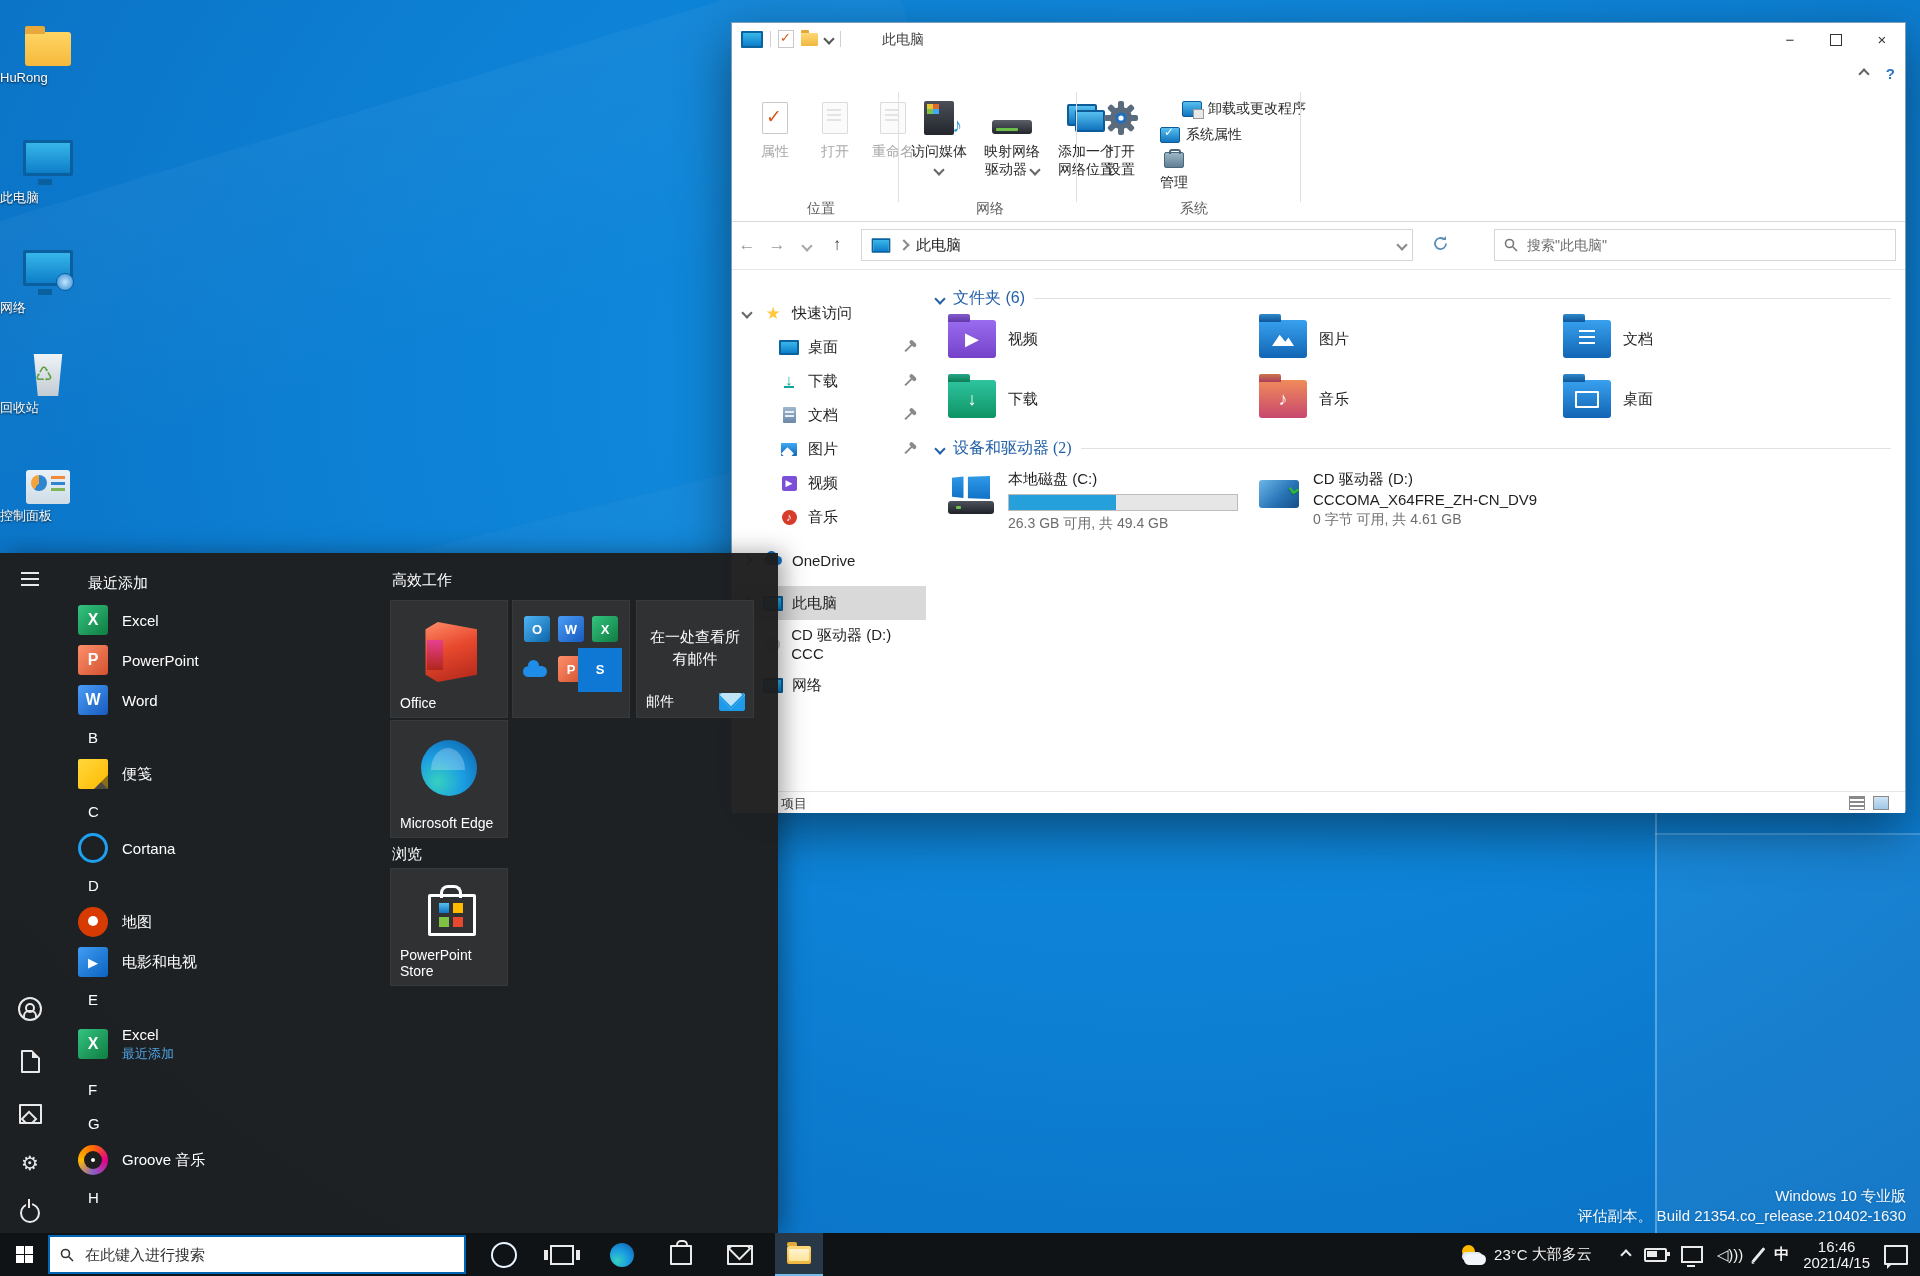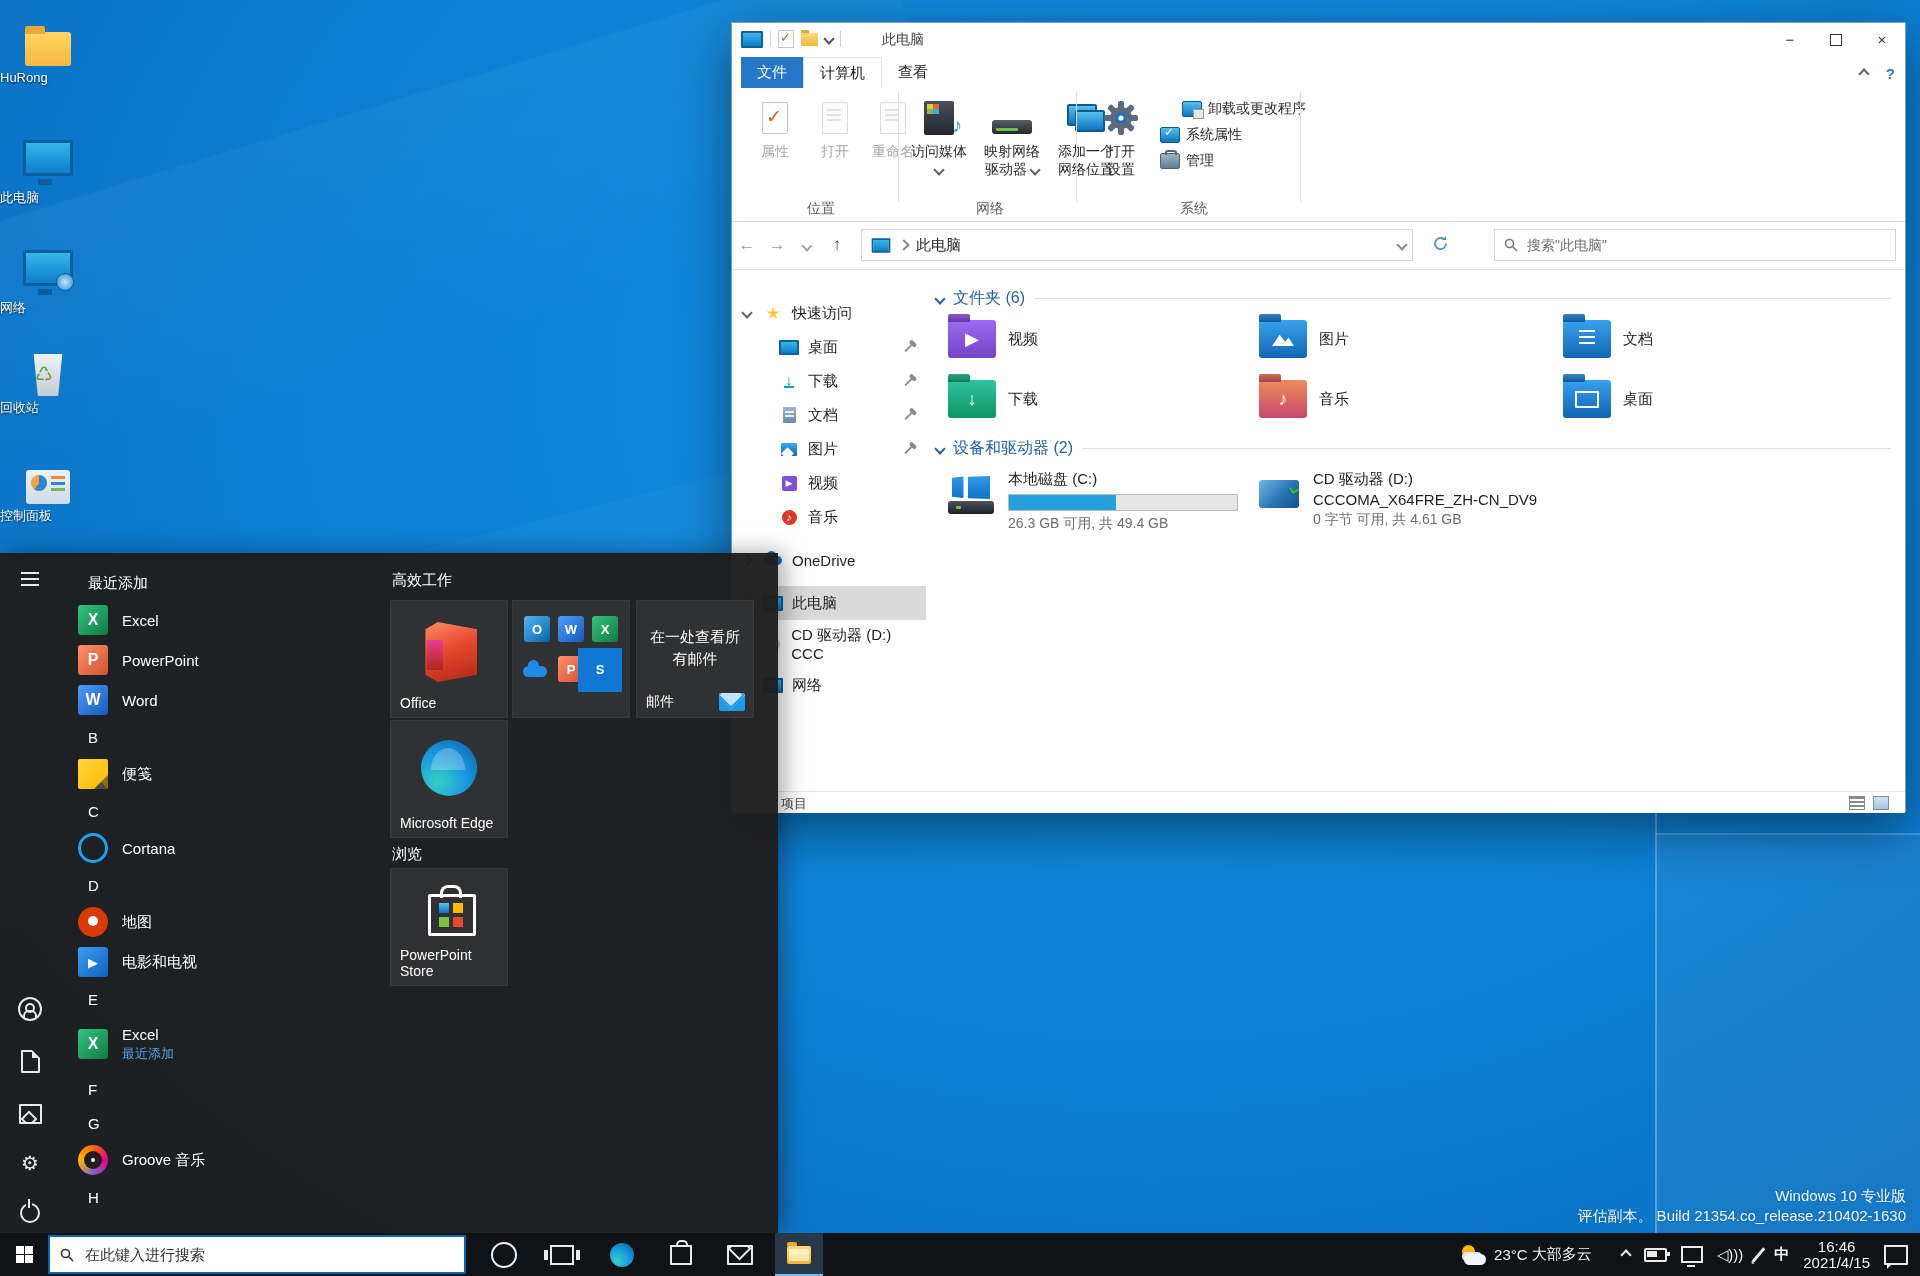--- a/index.html
+++ b/index.html
@@ -342,25 +342,20 @@
     <div class="abs win-title">此电脑</div>
     <div class="abs capbtns">
       <div class="capbtn">−</div>
       <div class="capbtn">
           <span class="sq"></span>
         </div>
       <div class="capbtn">×</div>
     </div>
   </div>
 
-  <div class="abs tabs">
-    <div class="tab file">文件</div>
-    <div class="tab active">计算机</div>
-    <div class="tab">查看</div>
-  </div>
   <div class="ribbon-mini">
     <span class="chev up"></span>
     <span class="help-q">?</span>
   </div>
 
   <div class="abs ribbon">
 
     <div class="rbtn disabled" style="left:12px;">
       <div class="art">
           <div class="pg check"></div>
@@ -420,21 +415,21 @@
       <span>打开</span><br><span>设置</span>
     </div>
     <div class="rsmall" style="left:428px;top:12px;padding-left:22px;">
       <div class="mini-row-ic ic-uninstall"></div>
       <span>卸载或更改程序</span>
     </div>
     <div class="rsmall" style="left:428px;top:38px;">
       <div class="mini-row-ic ic-sysprop"></div>
       <span>系统属性</span>
     </div>
-    <div class="rsmall" style="left:428px;top:64px;">
+    <div class="rsmall" style="left:428px;top:64px;flex-direction:column;">
       <div class="mini-row-ic ic-manage"></div>
       <span>管理</span>
     </div>
     <div class="rgroup-sep" style="left:568px;"></div>
     <div class="rgroup-label" style="left:360px;width:204px;">系统</div>
   </div>
 
   <div class="abs navrow">
     <div class="navarrow">←</div>
     <div class="navarrow">→</div>
@@ -586,21 +581,21 @@
           </div>
         <span class="ilbl">音乐</span>
       </div>
       <div class="item" style="left:637px;top:110px;">
         <div class="folder f-desk">
             <span class="fg-mon"></span>
           </div>
         <span class="ilbl">桌面</span>
       </div>
 
-      <div class="sect" style="left:10px;top:168px;right:14px;">
+      <div class="sect" style="left:10px;top:168px;right:14px;font-family:Liberation Serif, serif;">
         <span class="chev down" style="border-color:#2461a8;"></span>
         <span>设备和驱动器 (2)</span>
         <div class="rule"></div>
       </div>
 
       <div class="abs" style="left:22px;top:200px;">
         <div class="abs drv-c-ic" style="left:0;top:6px;">
           <div class="flag"></div>
             <div class="flag2"></div>
             <div class="slab"></div>

